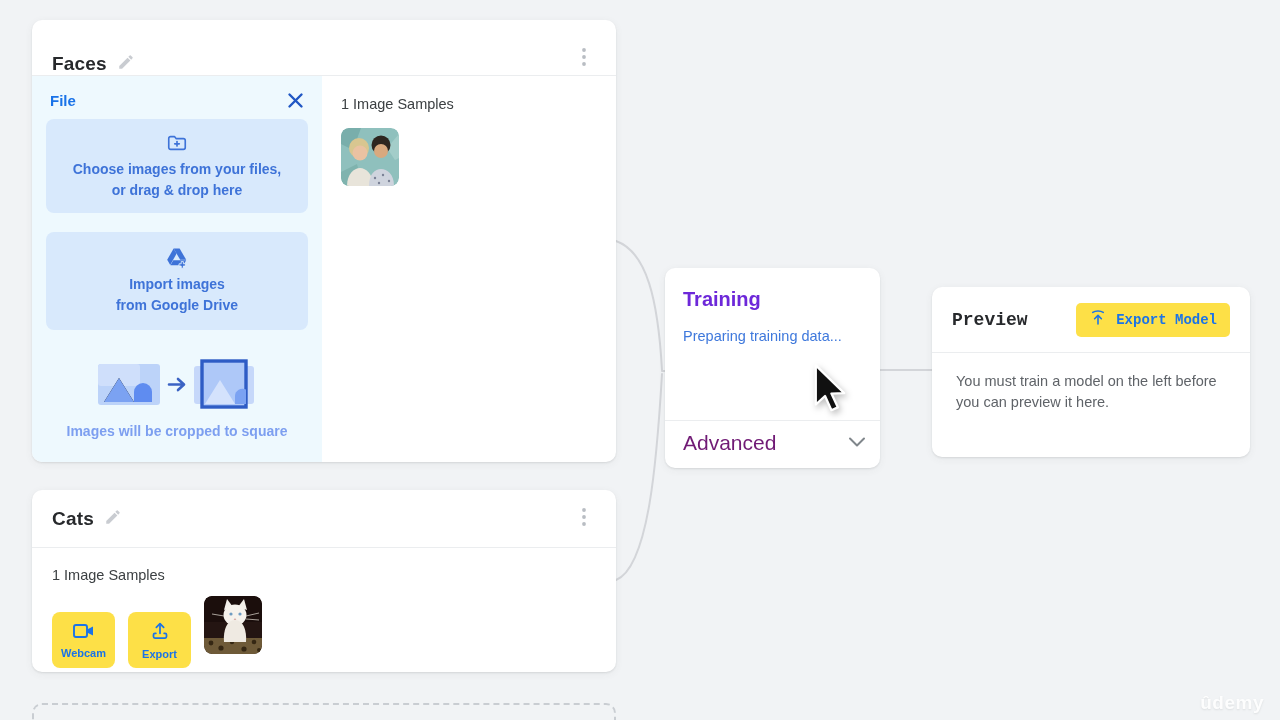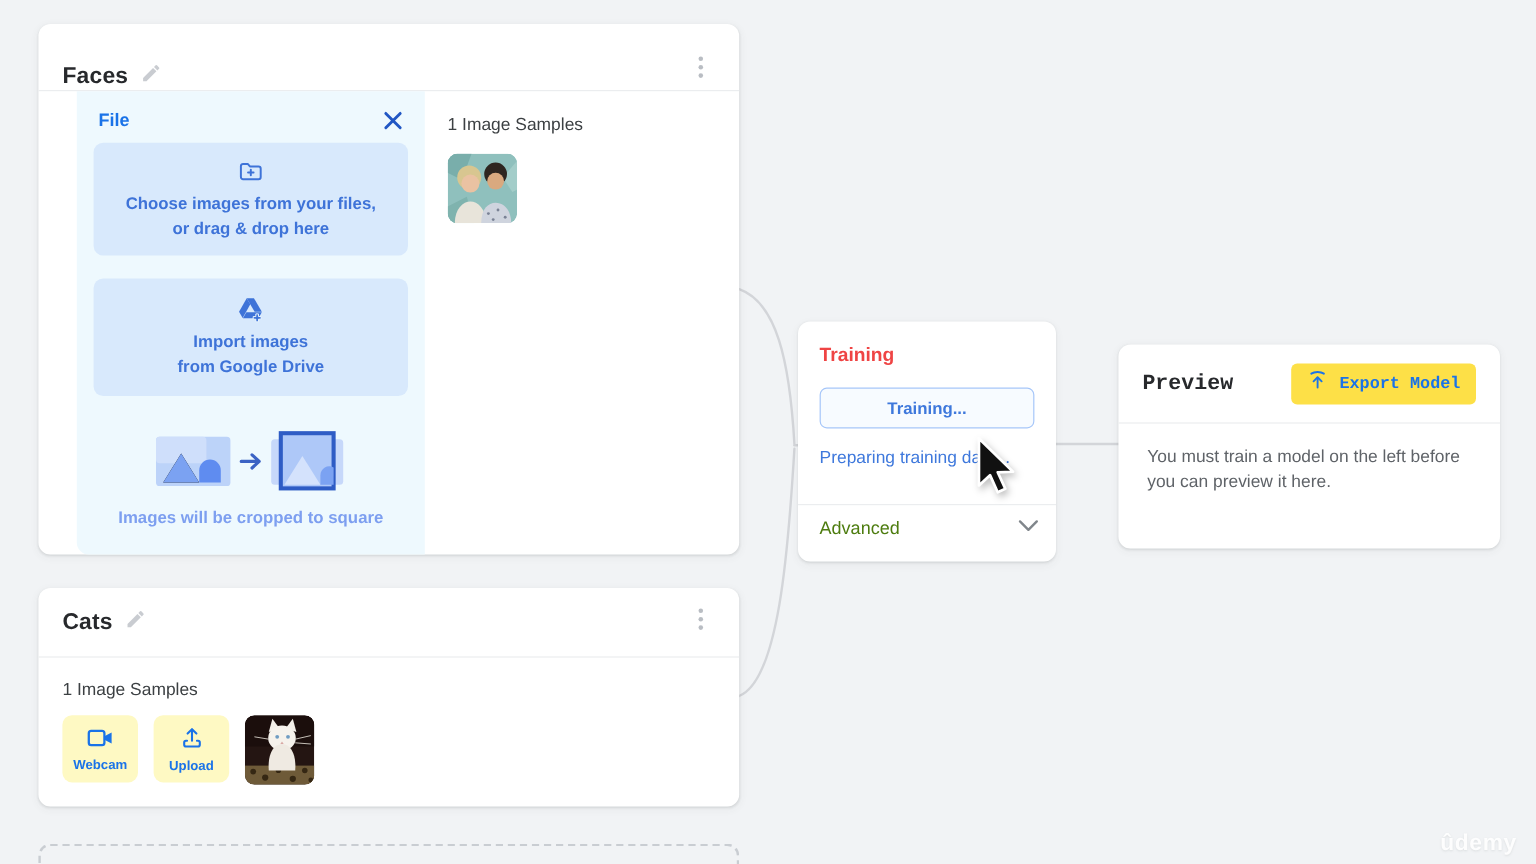--- a/index.html
+++ b/index.html
@@ -33,21 +33,20 @@
   #faces-card { left:32px; top:20px; width:584px; height:442px; }
   #faces-card .class-header { height:55px;align-items:flex-end; }
   #faces-body { display:flex; height:386px; }
 
   
   #file-panel {
     width:290px; height:100%;
     background:#eef9fe;
     border-bottom-left-radius:10px;
     padding:0 14px;
-    margin-left:32px;
   }
   #file-panel-head {
     display:flex; align-items:center; justify-content:space-between;
     padding:16px 4px 10px 4px;
   }
   #file-tab-label { color:#1a73e8; font-weight:bold; font-size:15px; }
   .file-x { cursor:pointer; display:flex; }
   .upload-zone {
     background:#d8e9fc;
     border-radius:8px;
@@ -77,31 +76,31 @@
   .samples-label { font-size:14.5px; color:#3c4043; }
   .thumb { border-radius:8px; margin-top:16px; display:block; }
 
   
   #cats-card { left:32px; top:490px; width:584px; height:182px; }
   #cats-card .class-header { height:57px;justify-content:flex-end; }
   #cats-body { padding:19px 20px 0 20px; }
   #cats-row { display:flex; align-items:flex-start; margin-top:13px; gap:13px; }
   .capture-btn {
     width:63px; height:56px;
-    background:#fef9c3; border-radius:8px;
+    background:#fde047; border-radius:8px;
     display:flex; flex-direction:column; align-items:center; justify-content:center;
-    gap:2px; cursor:pointer;
+    gap:2px; cursor:pointer;margin-top:16px;
   }
   .capture-label { font-size:11px; font-weight:bold; color:#1a73e8; }
   #cats-row .thumb { margin-top:0; }
 
   
   #training-card { left:665px; top:268px; width:215px; height:200px; }
   #training-inner { padding:20px 18px 0 18px; }
-  #training-title { font-size:16px; font-weight:bold; color:#ef4444; }
+  #training-title { font-size:20px; font-weight:bold; color:#6d28d9; }
   #train-button {
     margin-top:17px;
     width:100%; height:34px;
     border:1.5px solid #a6c6f9; border-radius:6px;
     background:#f7fbff;
     color:#3e78dc; font-weight:bold; font-size:14px;
     font-family:inherit;
     cursor:pointer;
   }
   #train-status {
@@ -109,21 +108,21 @@
     color:#3e78dc; font-size:14.5px;
     white-space:nowrap; overflow:hidden;
     cursor:pointer;
   }
   #advanced-divider { position:absolute; left:0; right:0; top:152px; }
   #advanced-row {
     position:absolute; left:18px; right:14px; top:163px;
     display:flex; align-items:center; justify-content:space-between;
     cursor:pointer;
   }
-  #advanced-label { color:#4d7c0f; font-size:15px; }
+  #advanced-label { color:#701a75; font-size:21px; }
 
   
   #preview-card { left:932px; top:287px; width:318px; height:170px; }
   #preview-header {
     height:65px; padding:0 20px;
     display:flex; align-items:center; justify-content:space-between;font-family:Liberation Mono, monospace;
   }
   #preview-title { font-size:18px; font-weight:bold; color:#27292c; }
   #export-button {
     display:flex; align-items:center; gap:9px;
@@ -311,21 +310,21 @@
         <span class="capture-label">Webcam</span>
       </div>
       <div class="capture-btn">
         <span>
           <svg width="22" height="22" viewBox="0 0 24 24" fill="none" stroke="#1a73e8" stroke-width="1.9" stroke-linecap="round" stroke-linejoin="round">
               <path d="M12 14.5 V4.5"></path>
               <path d="M8 8 l4-4 4 4"></path>
               <path d="M7.5 14.5 H6.5 a1.6 1.6 0 0 0 -1.6 1.6 v2 a1.6 1.6 0 0 0 1.6 1.6 h11 a1.6 1.6 0 0 0 1.6 -1.6 v-2 a1.6 1.6 0 0 0 -1.6 -1.6 h-1"></path>
             </svg>
         </span>
-        <span class="capture-label">Upload</span>
+        <span class="capture-label">Export</span>
       </div>
       <svg class="thumb" width="58" height="58" viewBox="0 0 58 58">
         <defs>
             <clipPath id="rthumb2">
               <rect width="58" height="58" rx="8"></rect>
             </clipPath>
           </defs>
         <g clip-path="url(#rthumb2)">
           <rect width="58" height="58" fill="#241512"></rect>
           <rect x="0" y="0" width="58" height="26" fill="#1b0e0c"></rect>
@@ -354,21 +353,20 @@
             </g>
         </g>
       </svg>
     </div>
   </div>
 </div>
 
 <div class="card" id="training-card">
   <div id="training-inner">
     <div id="training-title">Training</div>
-    <button id="train-button">Training...</button>
     <div id="train-status">Preparing training data...</div>
   </div>
   <div class="divider-h" id="advanced-divider"></div>
   <div id="advanced-row">
     <span id="advanced-label">Advanced</span>
     <span>
       <svg width="18" height="12" viewBox="0 0 18 12" fill="none" stroke="#80868b" stroke-width="2" stroke-linecap="round" stroke-linejoin="round">
           <path d="M2 2.5 L9 9.5 L16 2.5"></path>
         </svg>
     </span>

